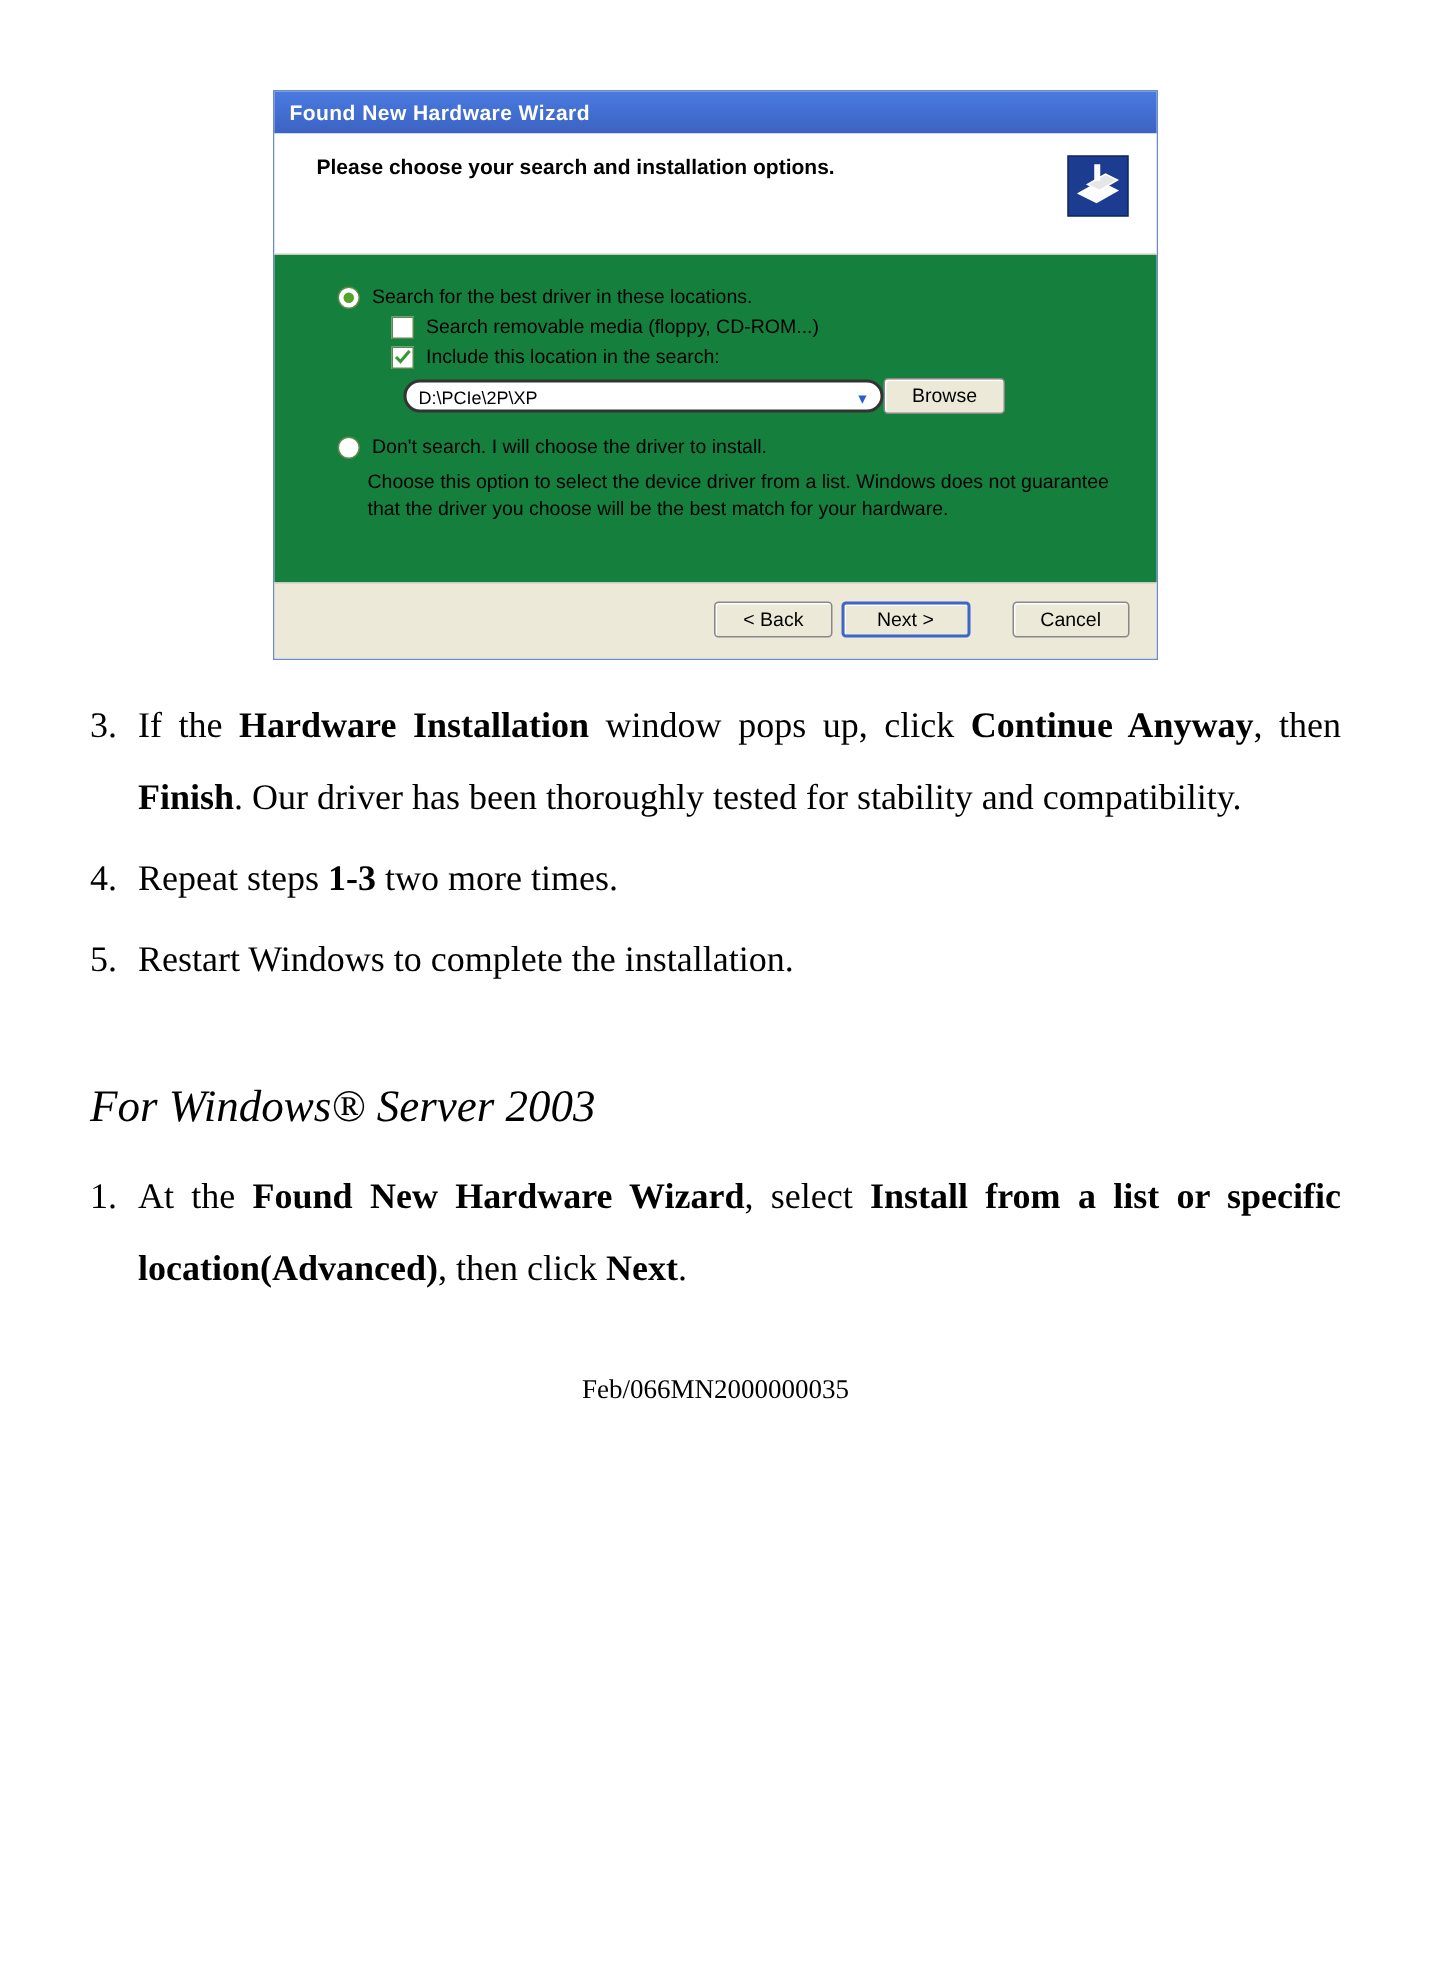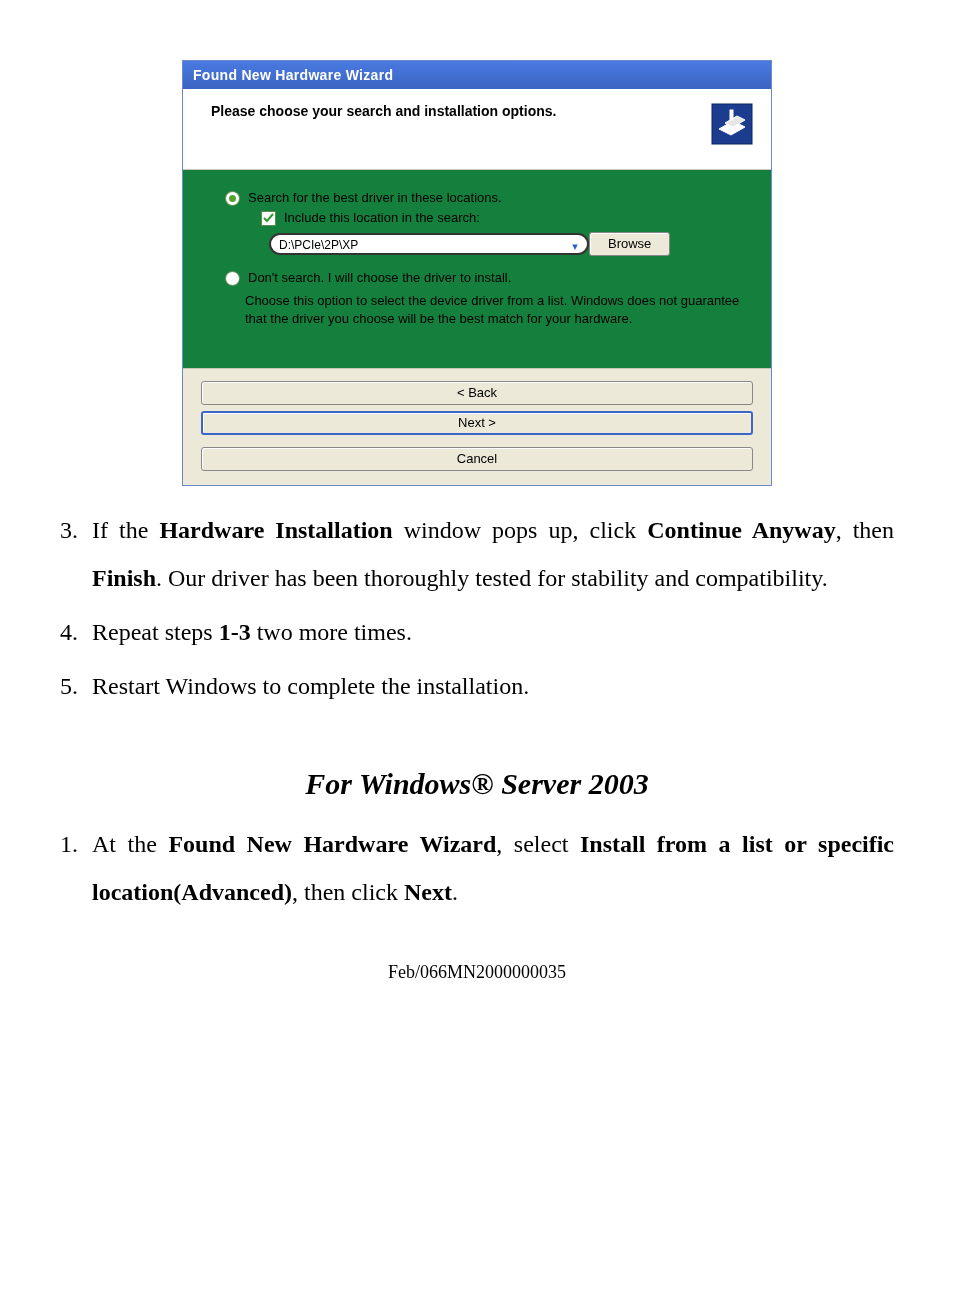--- a/index.html
+++ b/index.html
@@ -100,21 +100,20 @@
     border: 2px solid #3d66c8;
     padding: 1px 22px;
   }
   .wiz-buttons {
     background: #ece9d8;
     border-top: 1px solid #c9c9b8;
     padding: 12px 18px 14px 18px;
     display:flex;
     justify-content:flex-end;
     gap: 6px;
-    flex-direction: column;
   }
   .wiz-buttons .gap { width: 16px; }
   
   .radio {
     width:13px; height:13px; border:1px solid #5b8a4a; border-radius:50%;
     display:inline-flex; align-items:center; justify-content:center;
     background:#fff; margin-top:1px;
     flex-shrink:0;
   }
   .radio .dot { width:7px; height:7px; border-radius:50%; background:#55a22e; }
@@ -139,24 +138,23 @@
     width: 32px;
     flex-shrink: 0;
   }
   .doc li .txt {
     flex: 1;
     text-align: justify;
   }
   .doc .bold { font-weight: bold; }
   .section-h {
     font-style: italic;
-    font-weight: bold;
+    font-weight: normal;
     font-size: 30px;
     margin: 44px 0 6px 0;
-    text-align: center;
   }
   .footer {
     display:flex;
     justify-content: center;
     font-size: 18px;
     margin-top: 46px;
     padding: 0 2px;
     font-family: Liberation Serif, serif;
   }
 </style>
@@ -185,20 +183,24 @@
     <div class="wiz-body">
 
       <div class="radio-row" style="margin-left:24px;">
         <span class="radio">
             <span class="dot"></span>
           </span>
         <span class="lbl">Search for the best driver in these locations.</span>
       </div>
       <div class="opt-group">
 
+        <div class="check-row sub">
+          <span class="check"></span>
+          <span class="lbl">Search removable media (floppy, CD-ROM...)</span>
+        </div>
 
         <div class="check-row sub">
           <span class="check">
             <svg width="11" height="11" viewBox="0 0 11 11">
                 <polyline points="1,5 4,8 10,1" fill="none" stroke="#2e9a2e" stroke-width="2"></polyline>
               </svg>
           </span>
           <span class="lbl">Include this location in the search:</span>
         </div>
 

